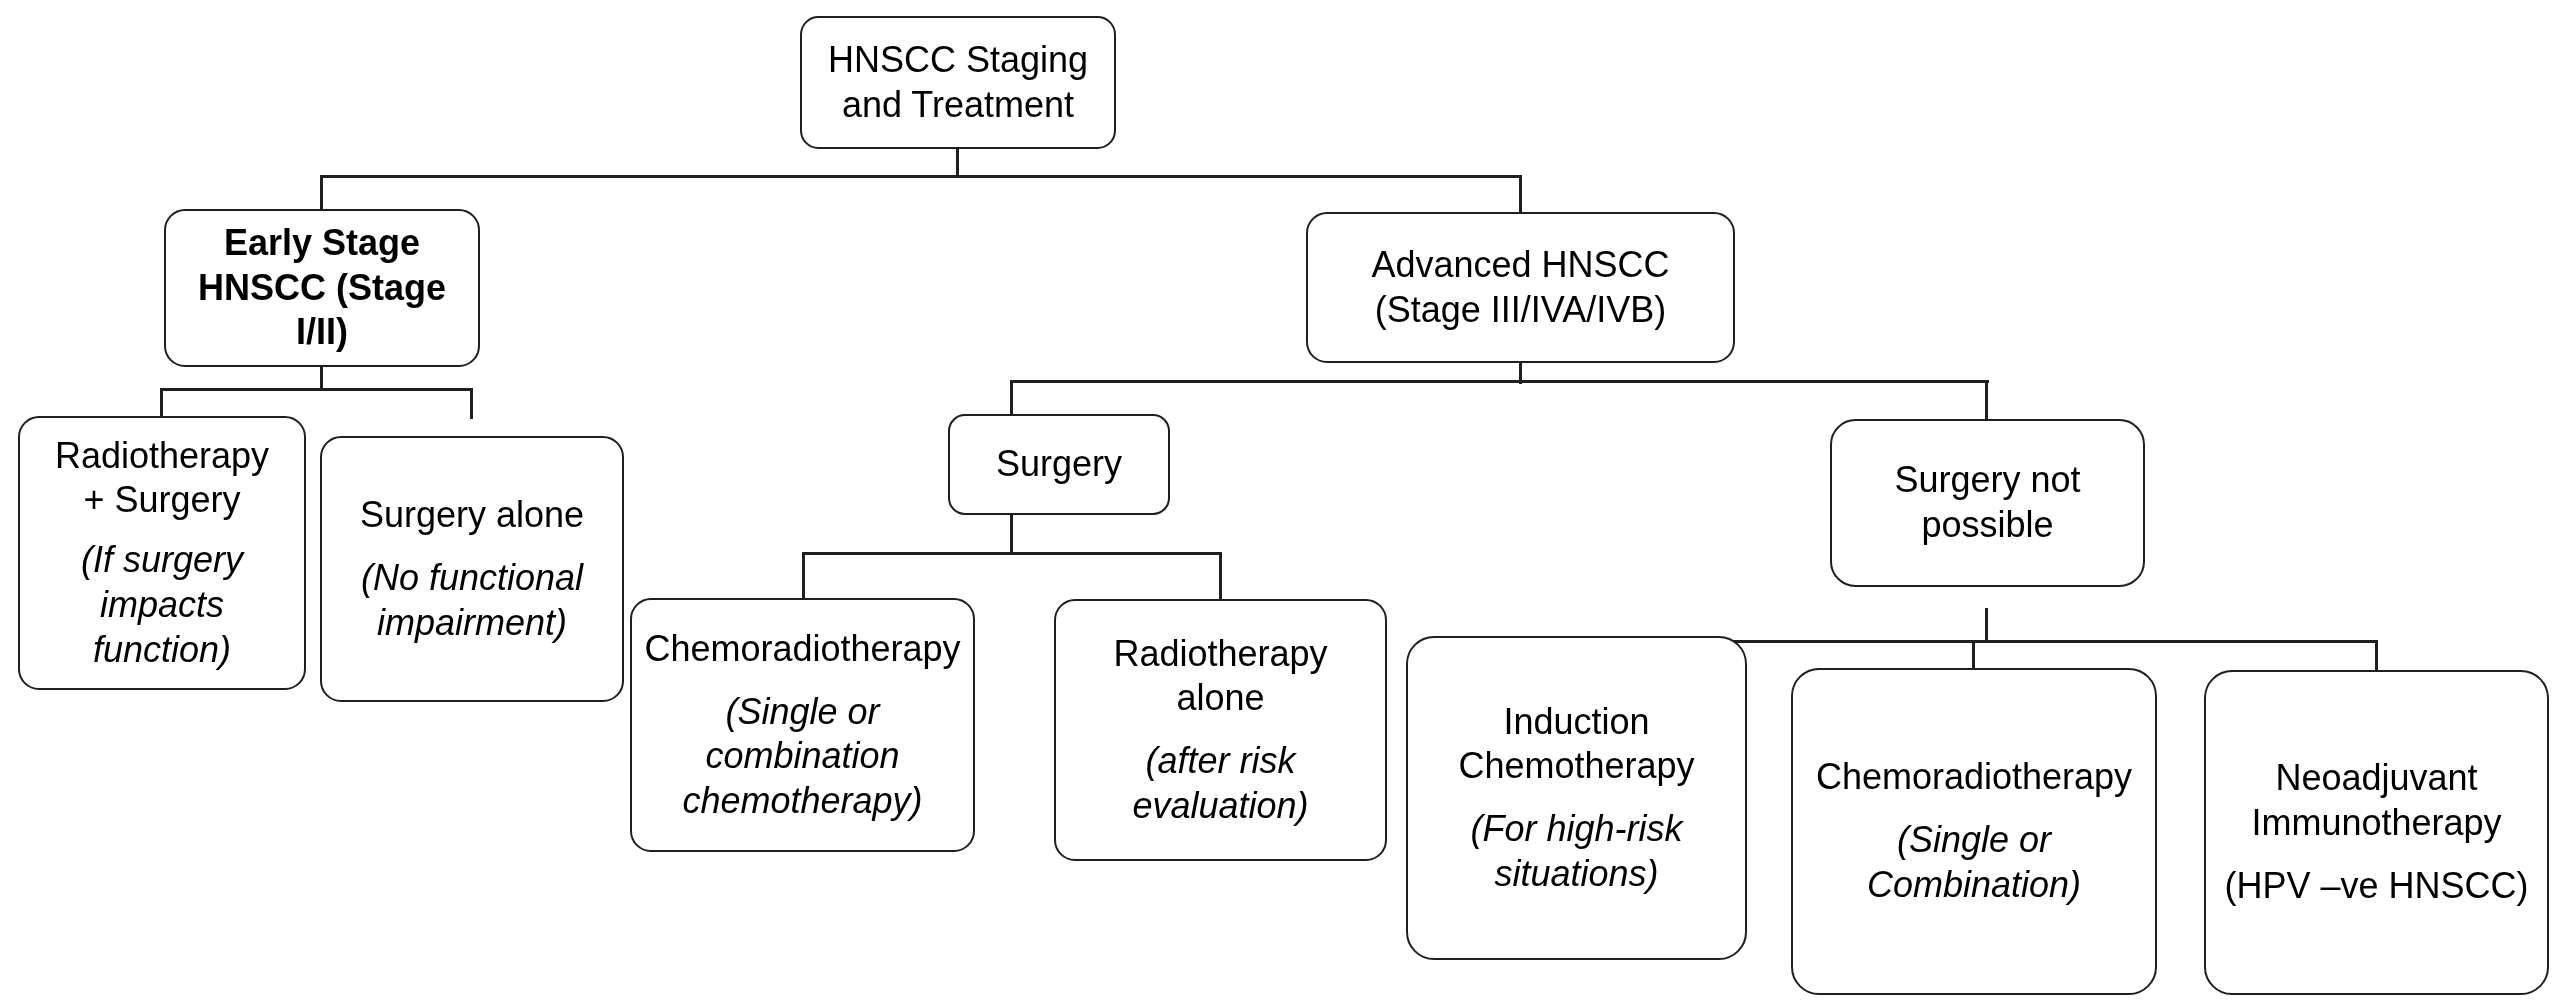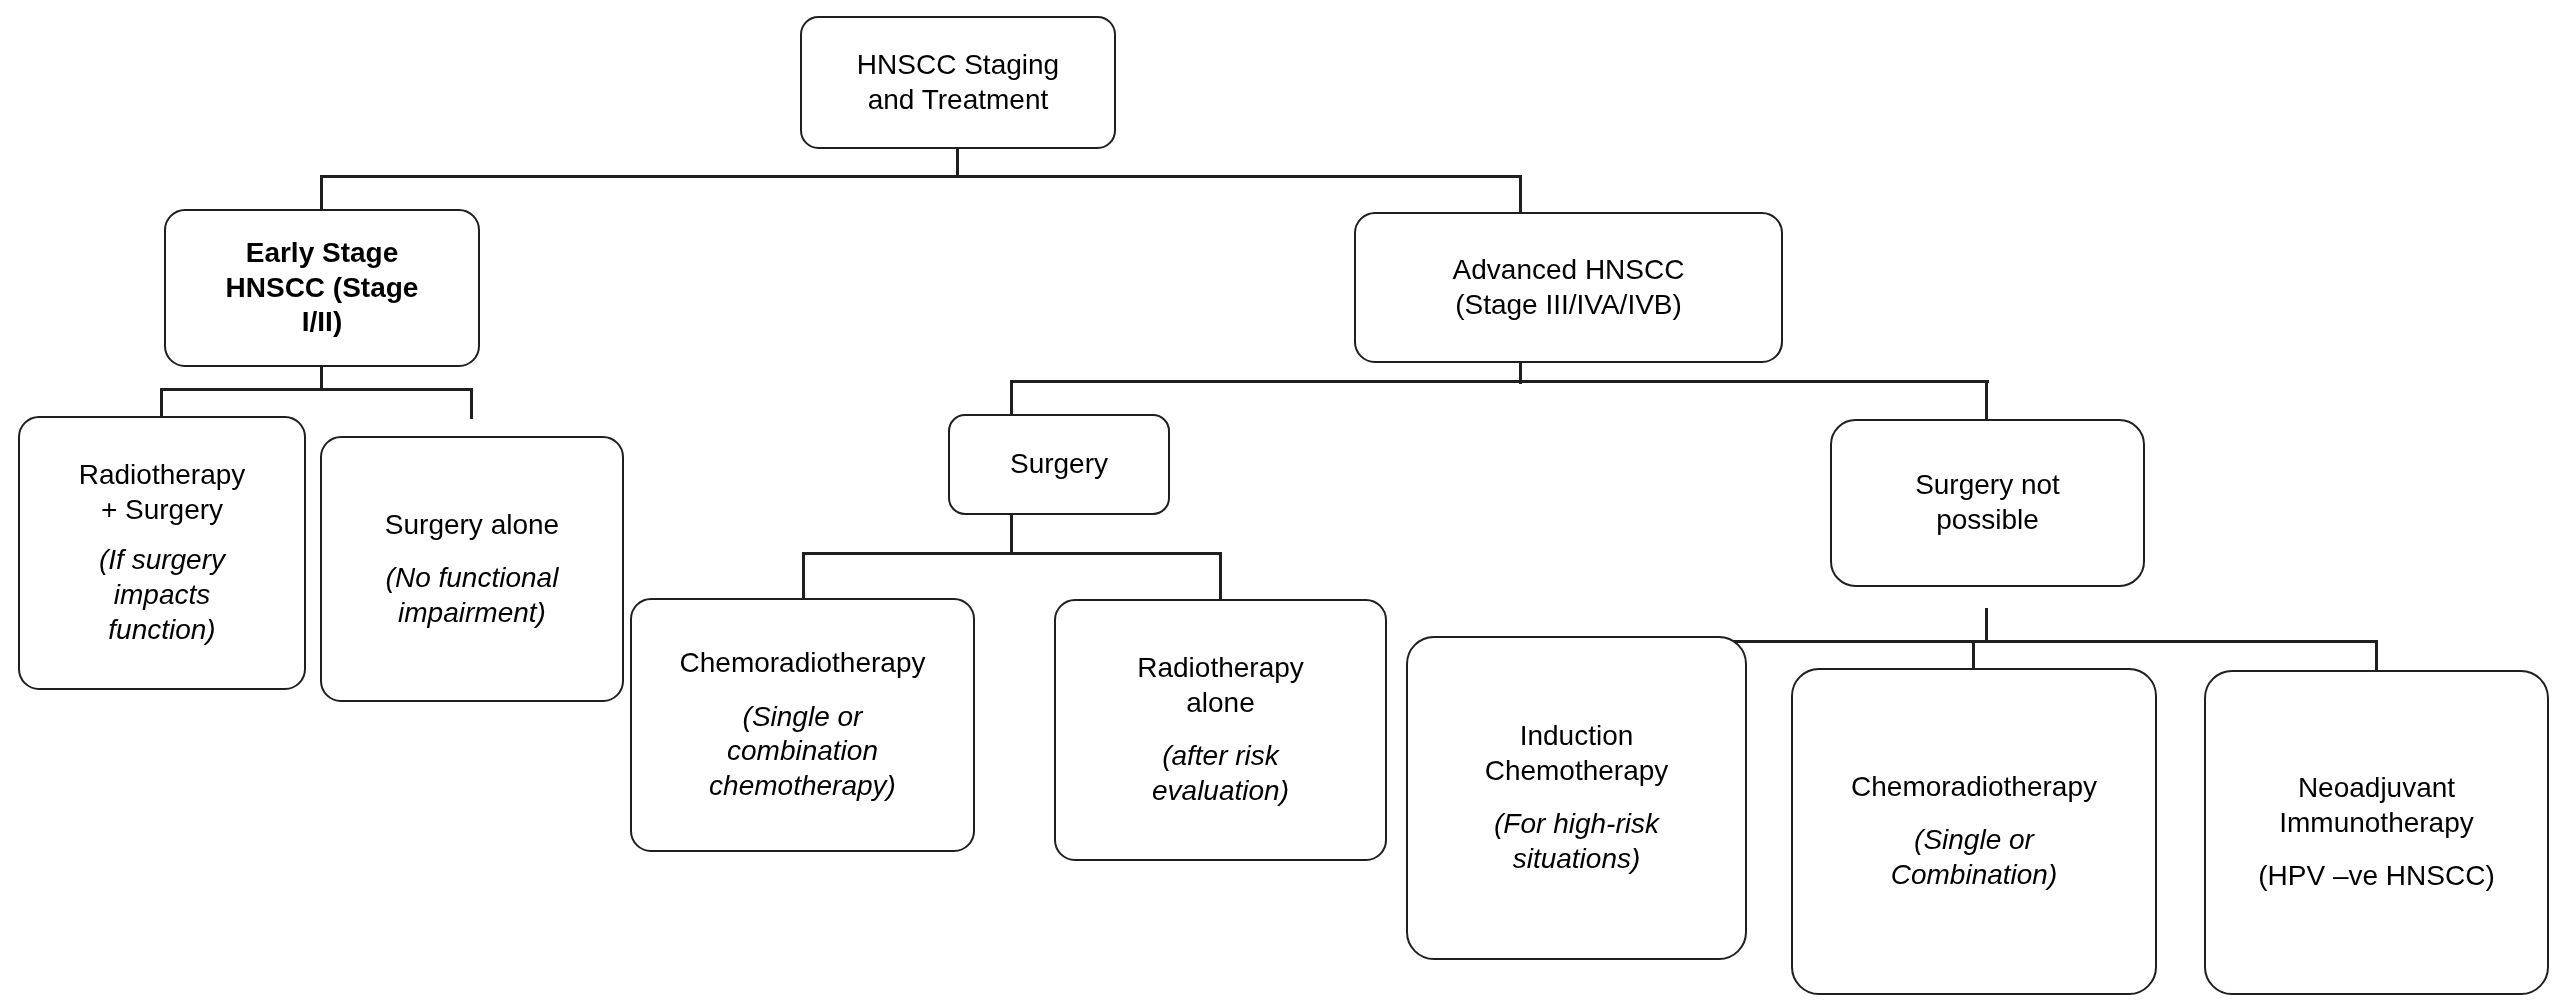--- a/index.html
+++ b/index.html
@@ -28,34 +28,34 @@
     background: #ffffff;
     border: 2.1px solid #1f1f1f;
     border-radius: 21px;
     display: flex;
     flex-direction: column;
     align-items: center;
     justify-content: center;
     gap: 18.5px;
     text-align: center;
     white-space: pre-line;
-    font-size: 28px;
+    font-size: 36px;
     line-height: 1.24;
     padding: 2.8px 4.3px;
   }
   .node .title { display: block; }
   .node .note  { display: block; font-style: italic; }
   .node .note.upright { font-style: normal; }
 
   
   #b-root    { left: 800px; top:  16.3px; width: 316px; height: 133px; border-radius: 18.5px; }
   #b-early   { left:  164px; top: 209px; width: 316px; height: 158px; font-weight: bold; }
   #b-rs      { left:   18px; top: 416px; width: 288px; height: 274px; gap: 15.6px; }
   #b-sa      { left:  320px; top: 416px; width: 304px; height: 266px; margin-top: 20px; }
-  #b-adv     { left: 1354px; top: 212px; width: 429px; height: 151px; }
+  #b-adv     { left: 1306px; top: 212px; width: 429px; height: 151px; }
   #b-surgery { left: 900px; top: 414px; width: 222px; height: 101px; border-radius: 17px; margin-left: 48px; }
   #b-crt1    { left:  630px; top: 598px; width: 345px; height: 254px; }
   #b-ra      { left: 1054px; top: 599px; width: 333px; height: 262px; }
   #b-snp     { left: 1830px; top: 419px; width: 315px; height: 168px; border-radius: 25.6px; }
   #b-ic      { left: 1406px; top: 636px; width: 341px; height: 324px; border-radius: 28px; }
   #b-crt2    { left: 1791px; top: 668px; width: 366px; height: 327px; border-radius: 28px; }
   #b-ni      { left: 2204px; top: 670px; width: 345px; height: 325px; border-radius: 28px; }
 </style>
 </head>
 <body>

